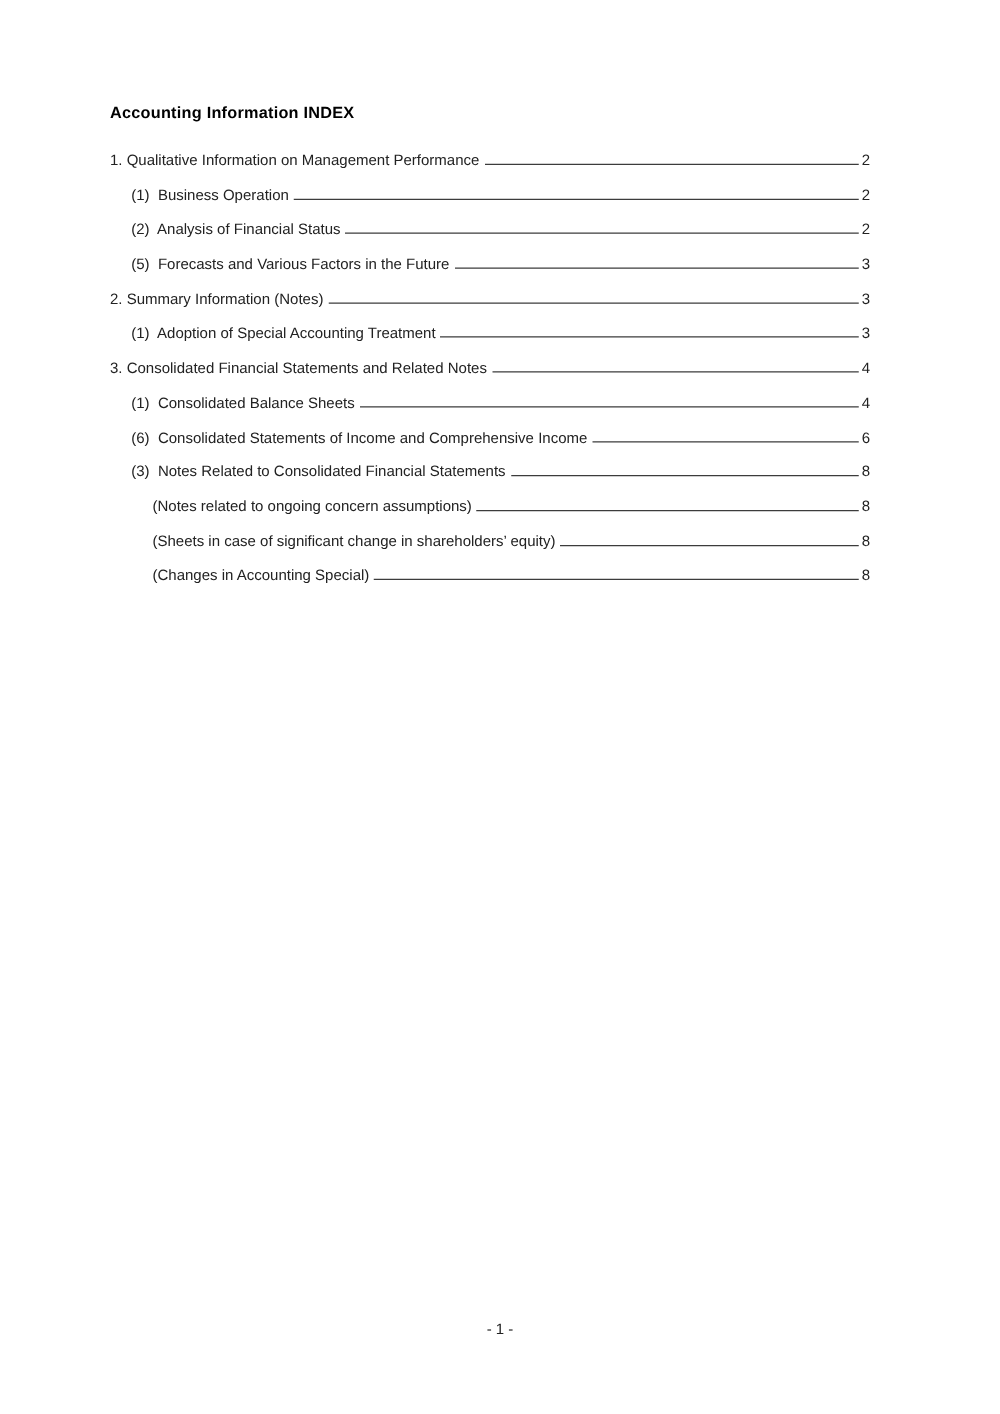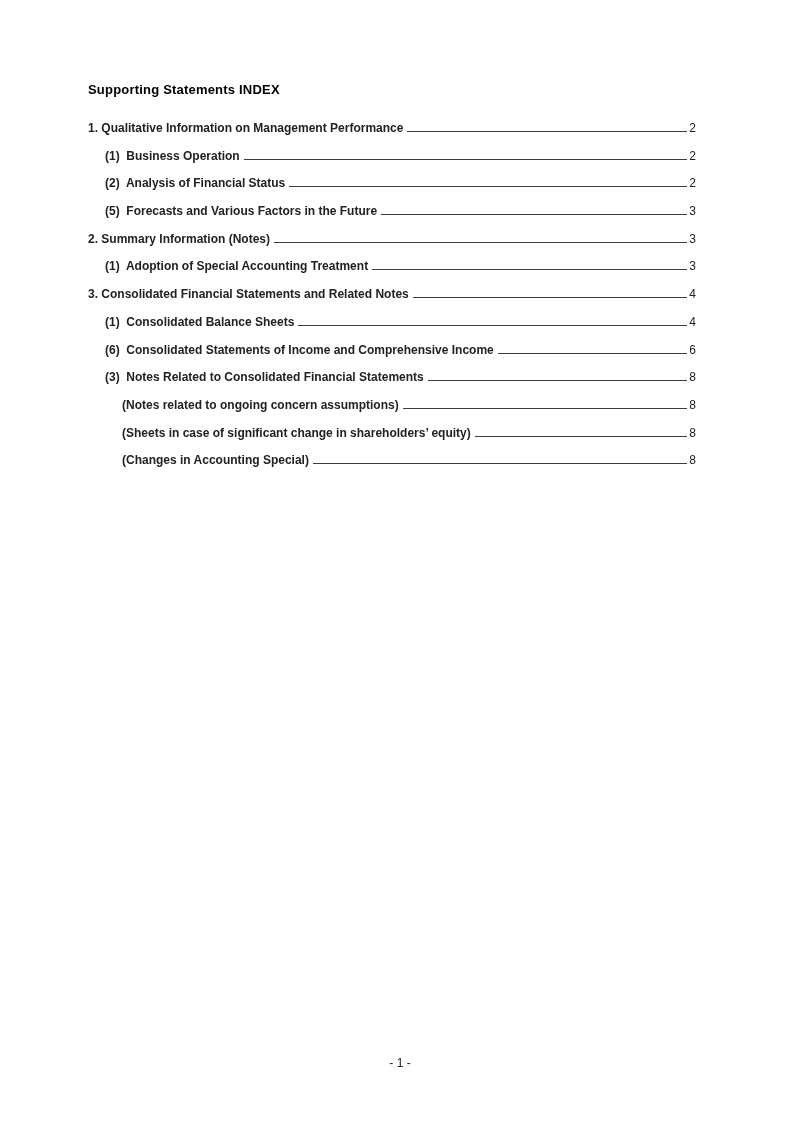--- a/index.html
+++ b/index.html
@@ -31,21 +31,21 @@
     display: flex;
     align-items: baseline;
     font-size: 12px;
     line-height: 14px;
     margin-bottom: 13.7px;
     color: #222222;
   }
   .lvl0 { padding-left: 0; }
   .lvl1 { padding-left: 17px; }
   .lvl2 { padding-left: 34px; }
-  .toc-label { white-space: pre; font-weight: bold; }
+  .toc-label { white-space: pre; }
   .toc-leader {
     flex: 1 1 auto;
     min-width: 8px;
     height: 6px;
     border-bottom: 1px solid #3c3c3c;
     margin: 0 2px -2px 4px;
   }
   .toc-page { white-space: pre; }
   .page-footer {
     position: absolute;
@@ -55,21 +55,21 @@
     text-align: center;
     font-size: 12px;
     color: #222222;
   }
 </style>
 </head>
 <body>
 
 <div class="page">
 
-  <h1 class="doc-title">Supporting Statements INDEX</h1>
+  <h1 class="doc-title">Accounting Information INDEX</h1>
 
   <div class="toc">
 
     <div class="toc-row lvl0">
       <span class="toc-label">1. Qualitative Information on Management Performance</span>
       <span class="toc-leader"></span>
       <span class="toc-page">2</span>
     </div>
 
     <div class="toc-row lvl1">

